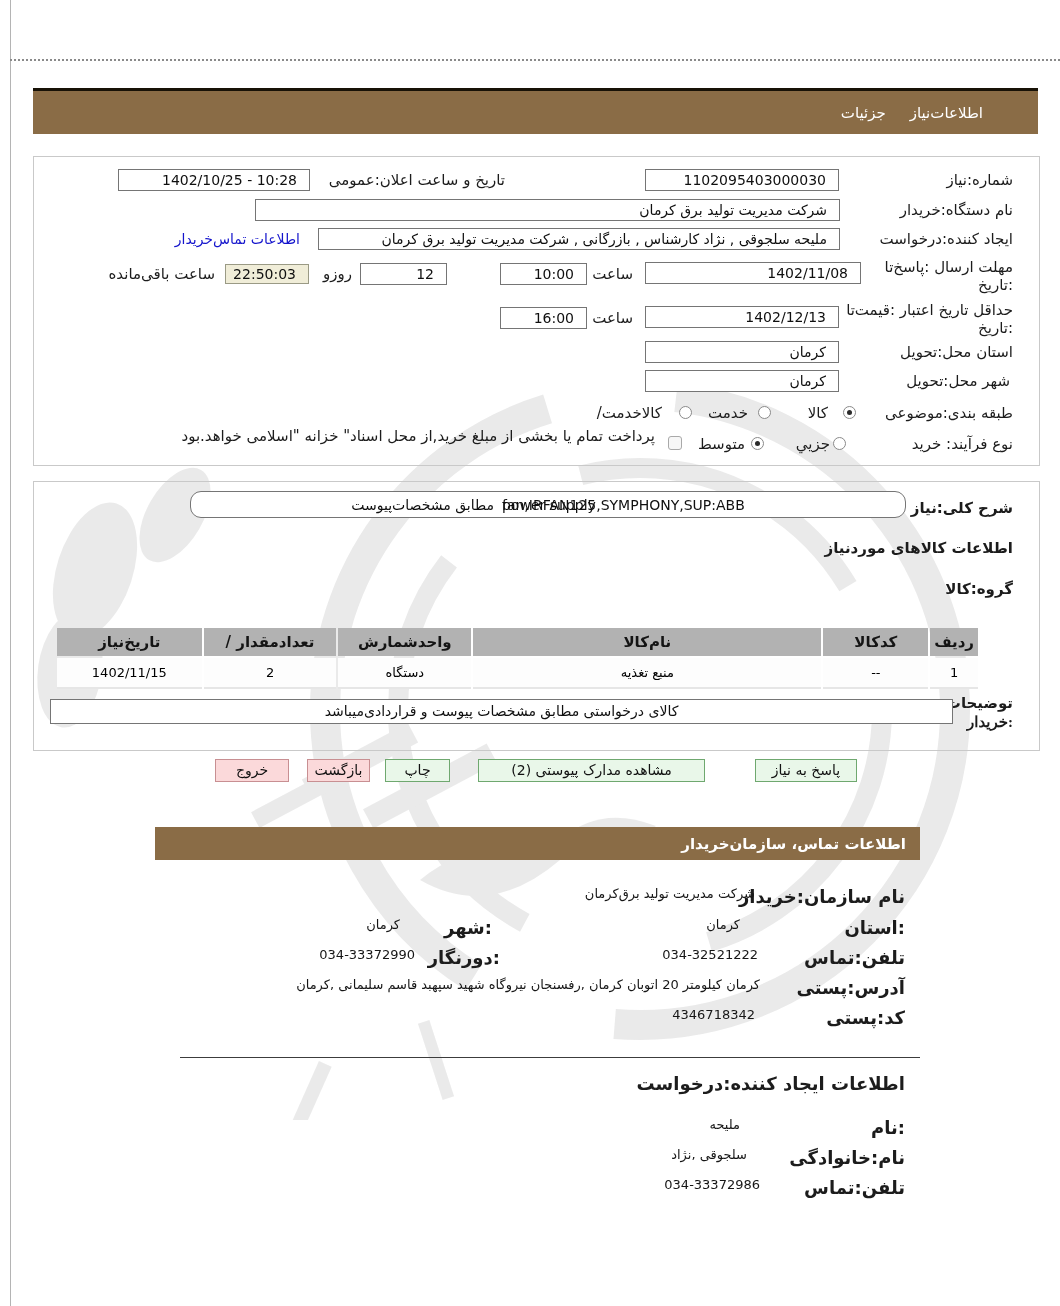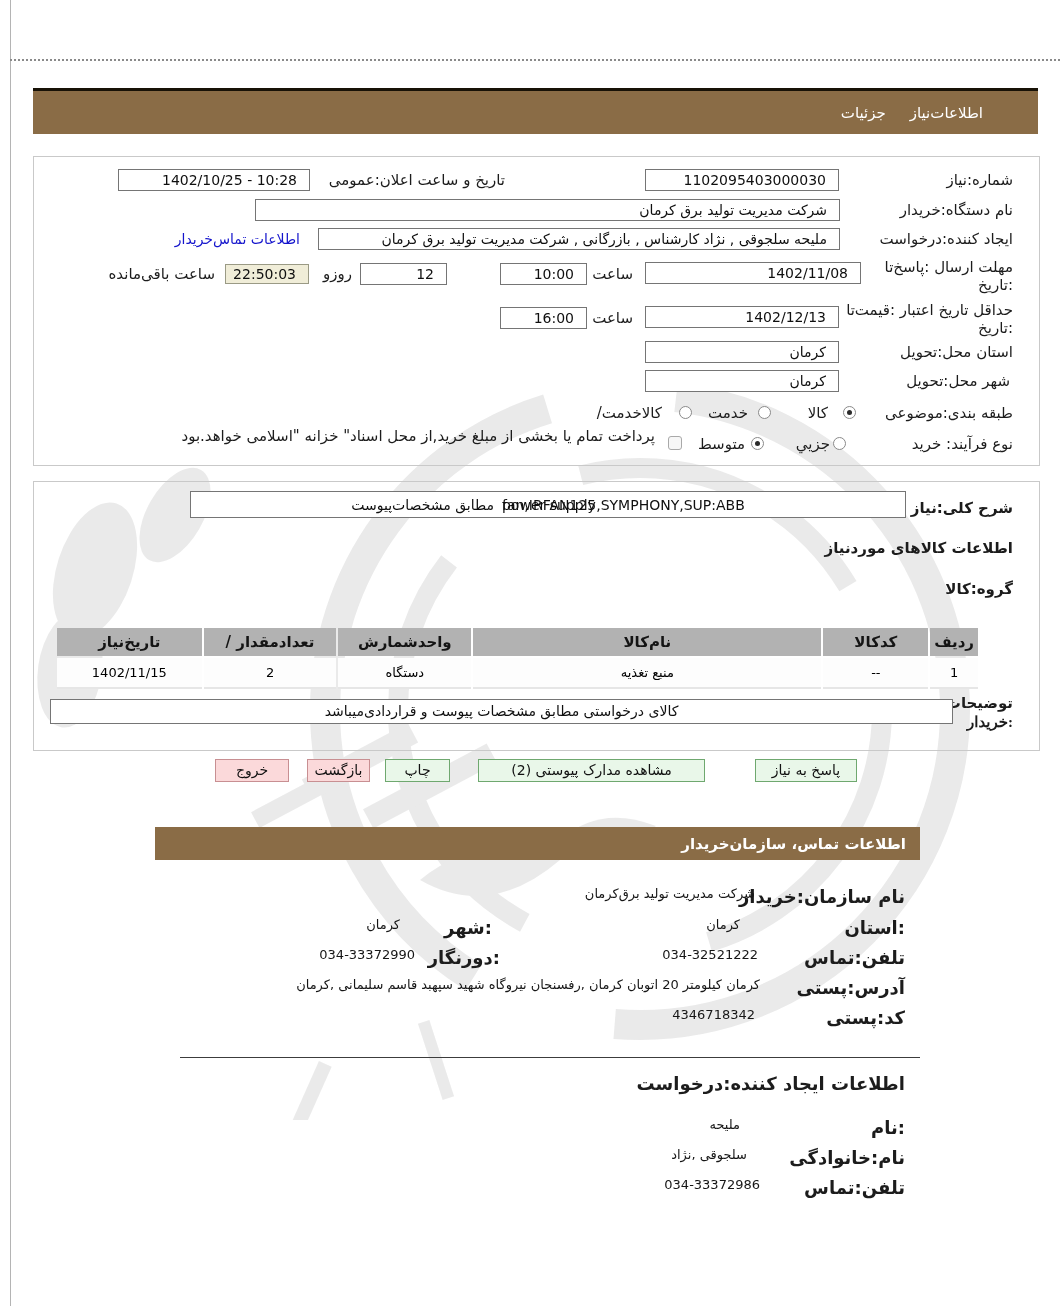--- a/index.html
+++ b/index.html
@@ -24,21 +24,21 @@
        direction:rtl;text-align:right;padding:0 12px;white-space:nowrap;overflow:hidden;box-sizing:border-box;z-index:3;color:#0f0f0f;}
   .cd{background:#f0edd8;border:1px solid #9a9a85;text-align:center;}
   .link{position:absolute;color:#1414cc;font-size:14px;white-space:nowrap;direction:rtl;cursor:pointer;z-index:3;}
   .radio{position:absolute;width:13px;height:13px;border:1px solid #8a8a8a;border-radius:50%;background:#fff;box-sizing:border-box;z-index:3;}
   .radio.sel::after{content:'';display:block;width:5px;height:5px;background:#2b2b2b;border-radius:50%;margin:3px;}
   .chk{position:absolute;width:14px;height:14px;border:1px solid #a9a9a9;border-radius:3px;background:#f7f7f7;box-sizing:border-box;z-index:3;}
   .btn{position:absolute;height:23px;line-height:21px;text-align:center;font-size:14px;border:1px solid;box-sizing:border-box;
        cursor:pointer;direction:rtl;white-space:nowrap;z-index:3;color:#111;}
   .btn.g{background:#e9f7e9;border-color:#6fa86f;}
   .btn.p{background:#fbd9da;border-color:#c88f92;}
-  .desc{display:flex;direction:ltr;justify-content:center;align-items:center;text-align:left;}
+  .desc{display:flex;direction:ltr;justify-content:center;align-items:center;text-align:left;border-radius:11px;}
   .desc span{white-space:nowrap;}
   .ovl{position:relative;display:inline-block;}
   .ovl .t2{position:absolute;left:0;top:0;}
   .tablewrap{position:absolute;left:55px;top:626px;width:925px;z-index:3;}
   table.items{width:100%;border-collapse:separate;border-spacing:2px;direction:rtl;}
   table.items th{background:#b2b2b2;color:#141414;font-size:15px;font-weight:bold;height:24px;padding:2px 4px;white-space:nowrap;}
   table.items td{background:#fdfdfd;font-size:13px;text-align:center;height:27px;border-bottom:2px solid #e6e6e6;white-space:nowrap;}
   .val{position:absolute;font-size:13px;direction:rtl;white-space:nowrap;color:#161616;z-index:3;}
   .divider{position:absolute;left:180px;top:1057px;width:740px;border-top:1px solid #3c3c3c;z-index:3;}
 </style>

